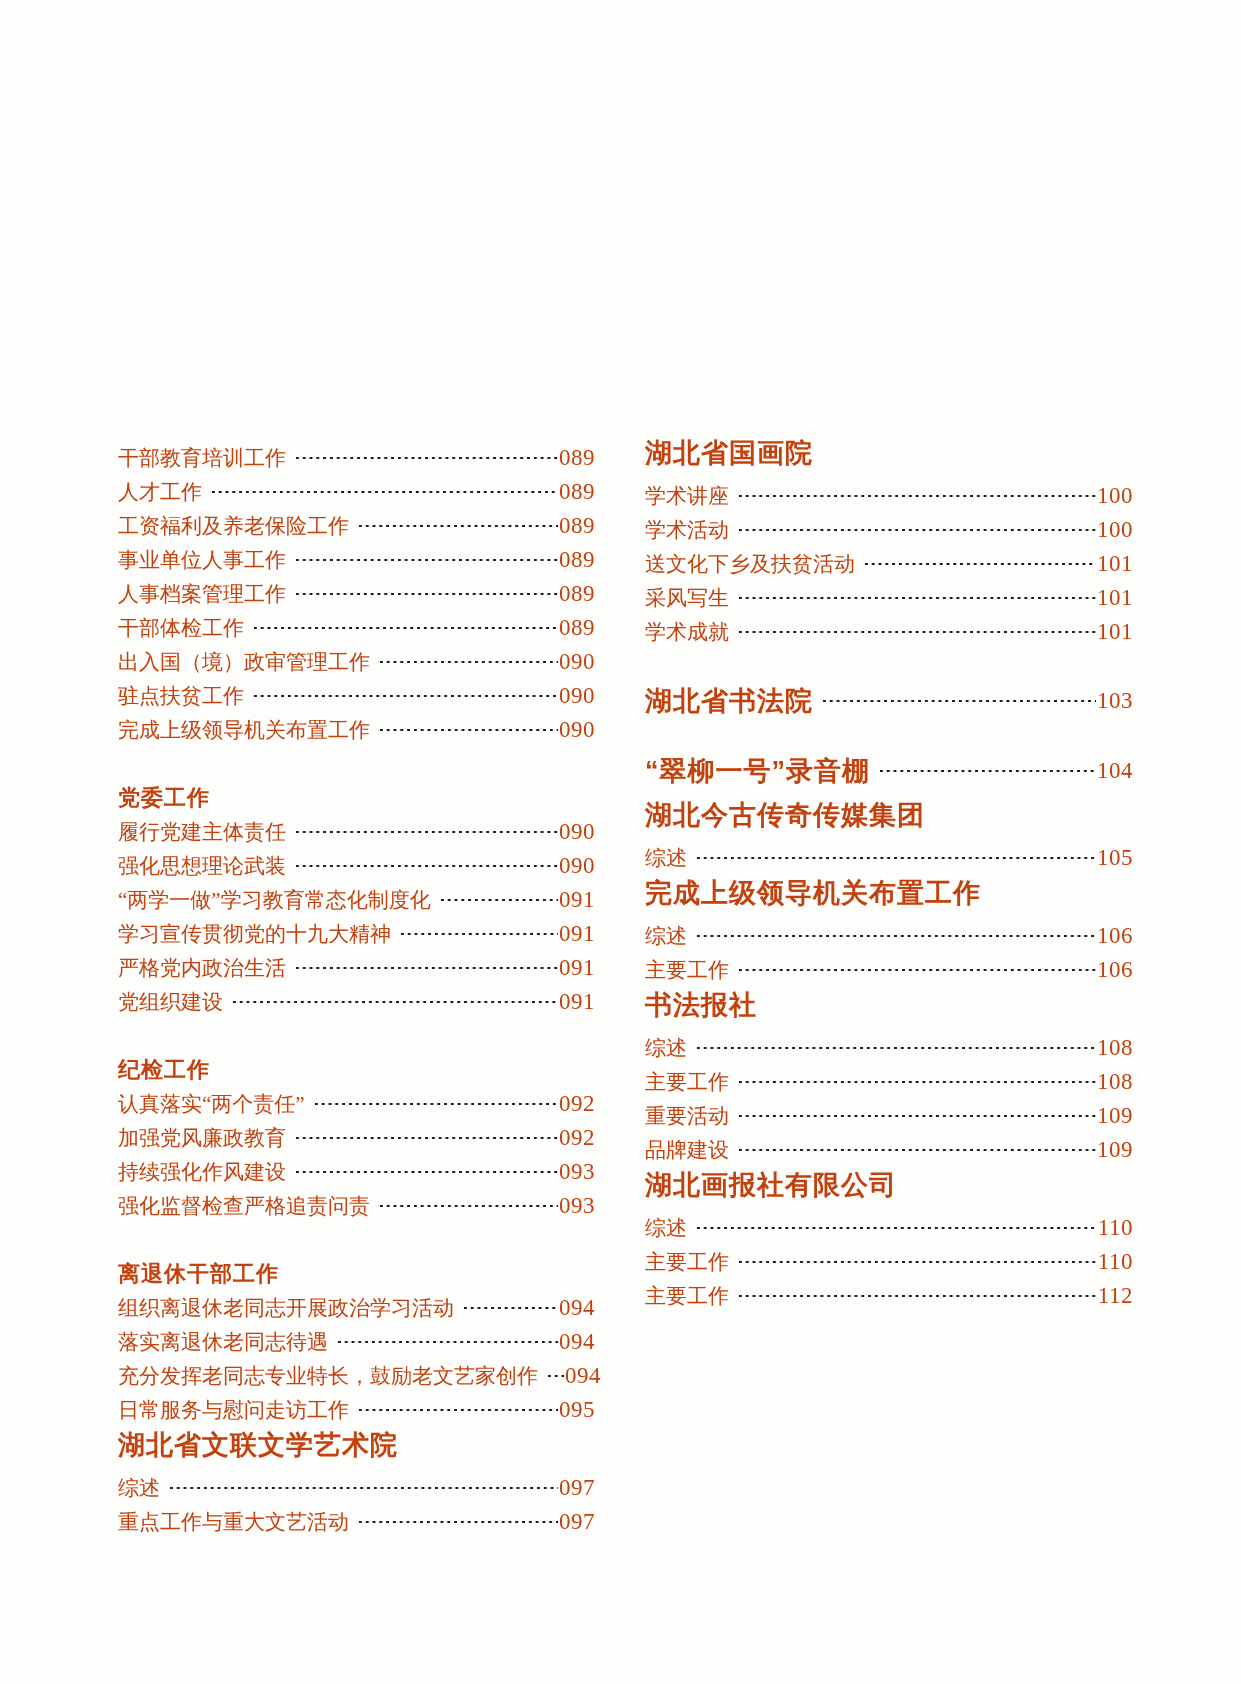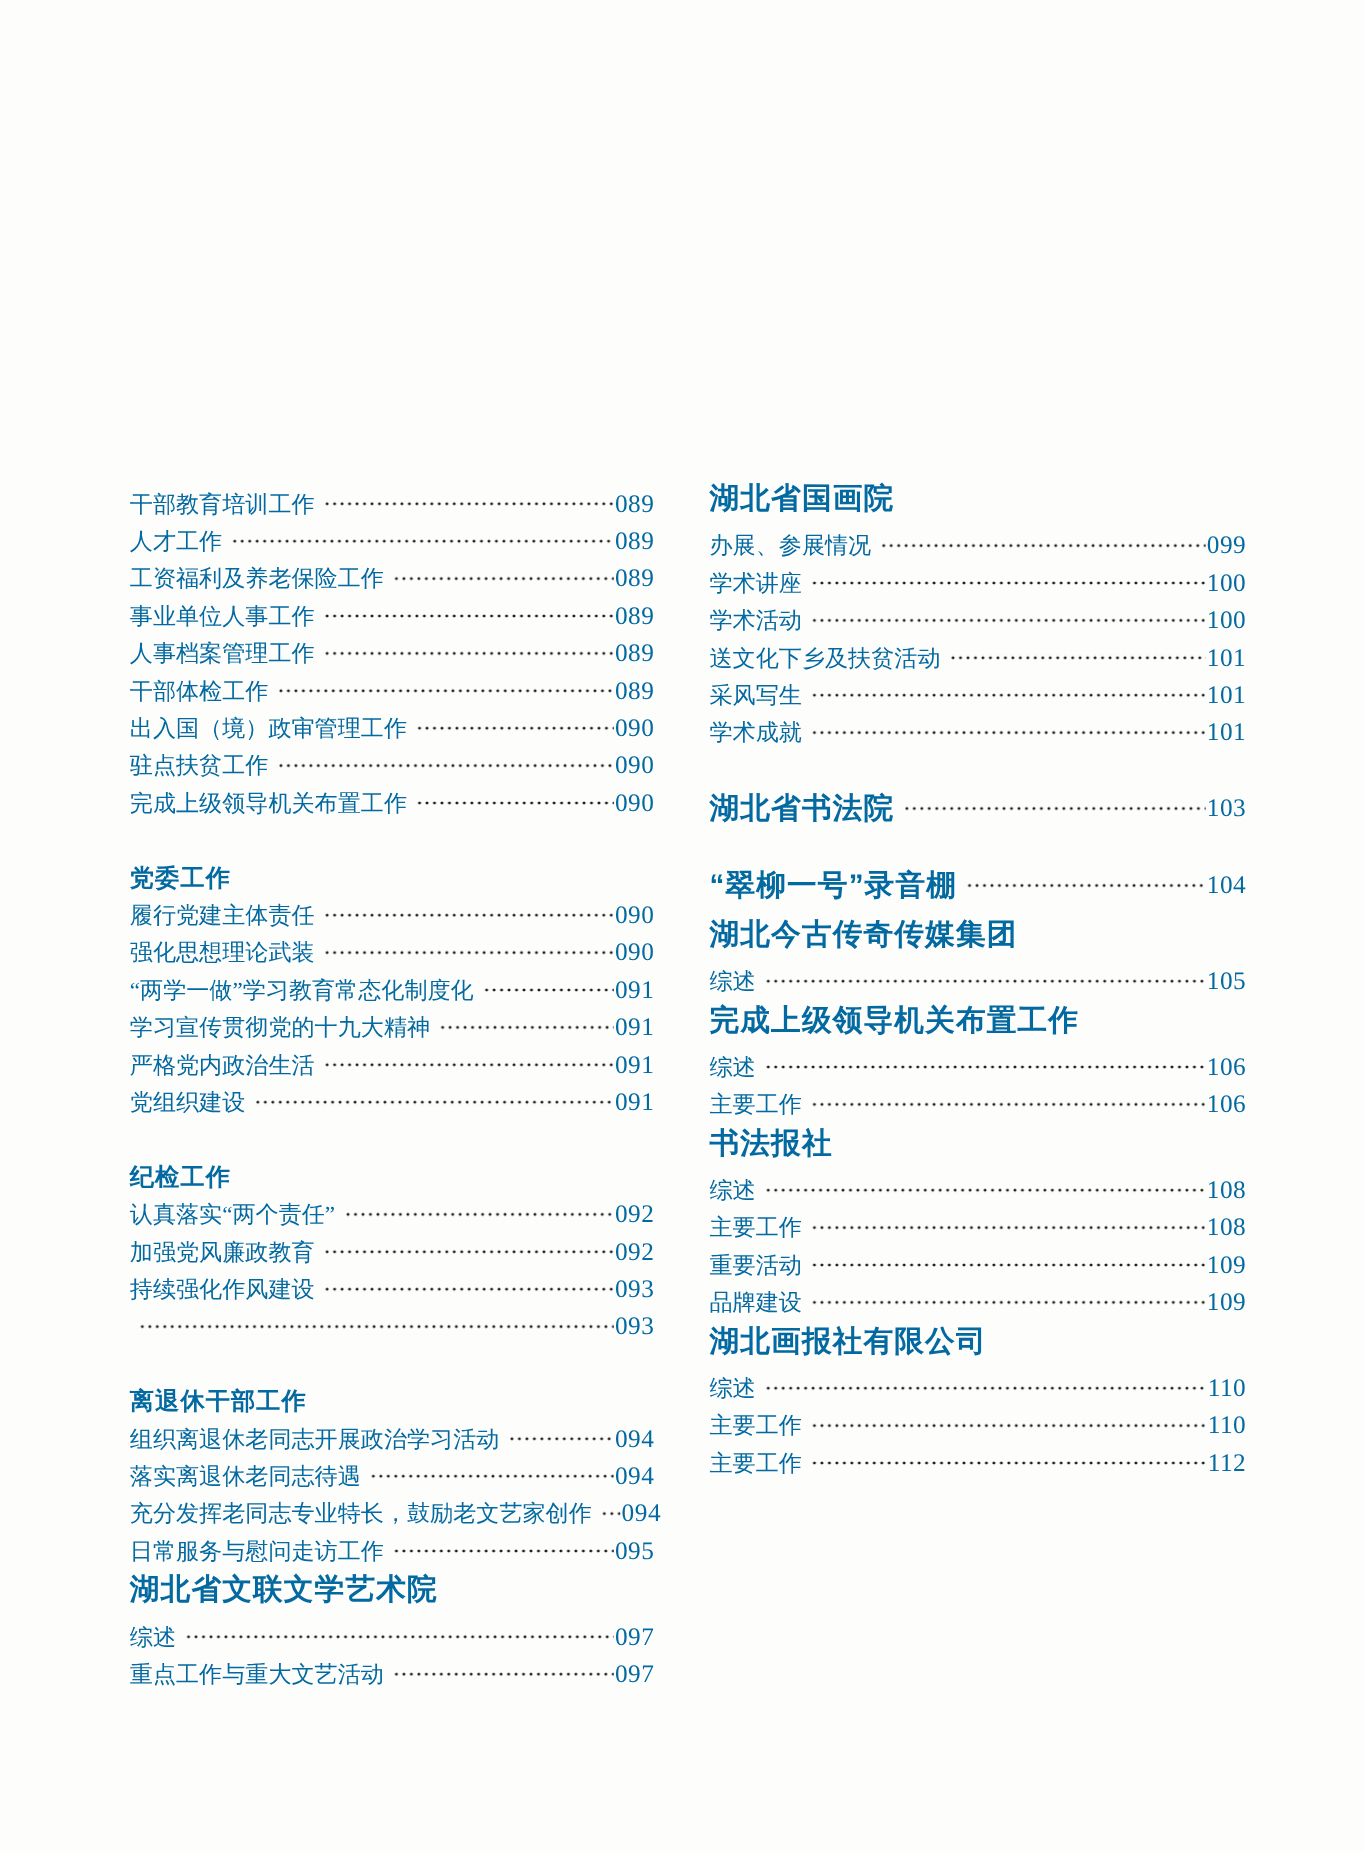--- a/index.html
+++ b/index.html
@@ -2,21 +2,21 @@
 <html><head>
 <meta charset="utf-8">
 <style>
   html,body{margin:0;padding:0;background:#e8e8e8;}
   .page{
     position:relative;
     width:1241px;height:1684px;
     background:#fdfdfc;
     margin:0 auto;
     overflow:hidden;
-    color:#0369a1;
+    color:#c2410c;
     font-family:"Liberation Serif","DejaVu Serif",serif;
   }
   .col{position:absolute;}
   .col-left{left:118px;top:441px;width:477px;}
   .col-right{left:645px;top:435px;width:488px;}
 
   .toc-row{
     display:flex;
     align-items:center;
     height:34px;
@@ -175,20 +175,21 @@
           <span class="toc-label">加强党风廉政教育</span>
           <span class="leader"></span>
           <span class="page-num">092</span>
         </div>
         <div class="toc-row">
           <span class="toc-label">持续强化作风建设</span>
           <span class="leader"></span>
           <span class="page-num">093</span>
         </div>
         <div class="toc-row">
+          <span class="toc-label">强化监督检查严格追责问责</span>
           <span class="leader"></span>
           <span class="page-num">093</span>
         </div>
       </div>
       <div class="group">
         <div class="section-heading">离退休干部工作</div>
         <div class="toc-row">
           <span class="toc-label">组织离退休老同志开展政治学习活动</span>
           <span class="leader"></span>
           <span class="page-num">094</span>
@@ -219,25 +220,20 @@
         <div class="toc-row">
           <span class="toc-label">重点工作与重大文艺活动</span>
           <span class="leader"></span>
           <span class="page-num">097</span>
         </div>
       </div>
     </div>
   <div class="col col-right">
       <div class="group">
         <div class="chapter-heading">湖北省国画院</div>
-        <div class="toc-row">
-          <span class="toc-label">办展、参展情况</span>
-          <span class="leader"></span>
-          <span class="page-num">099</span>
-        </div>
         <div class="toc-row">
           <span class="toc-label">学术讲座</span>
           <span class="leader"></span>
           <span class="page-num">100</span>
         </div>
         <div class="toc-row">
           <span class="toc-label">学术活动</span>
           <span class="leader"></span>
           <span class="page-num">100</span>
         </div>

